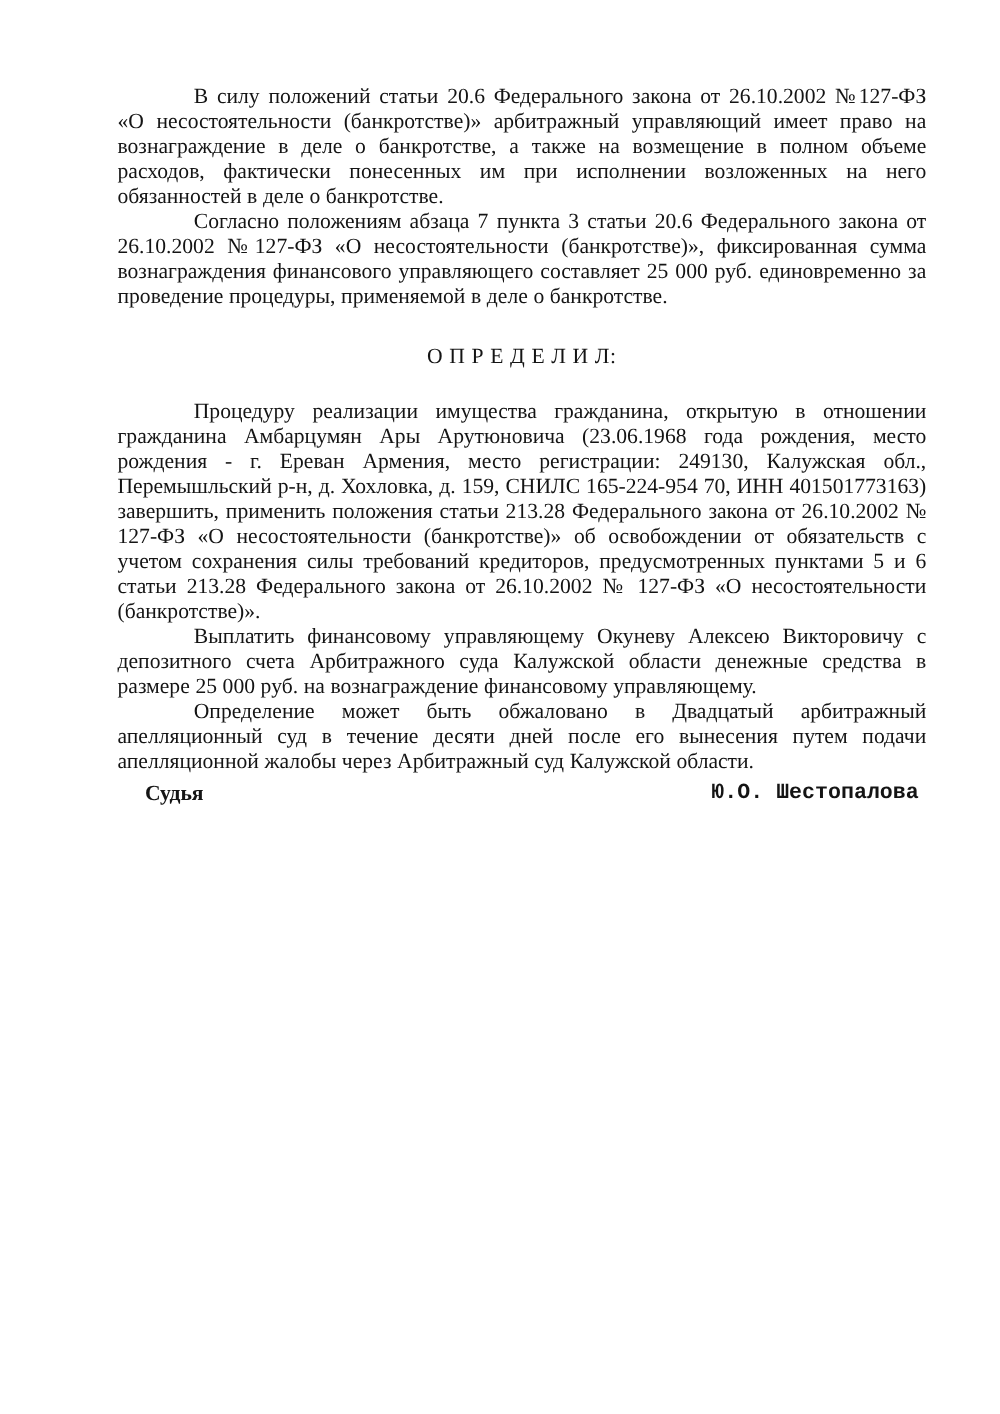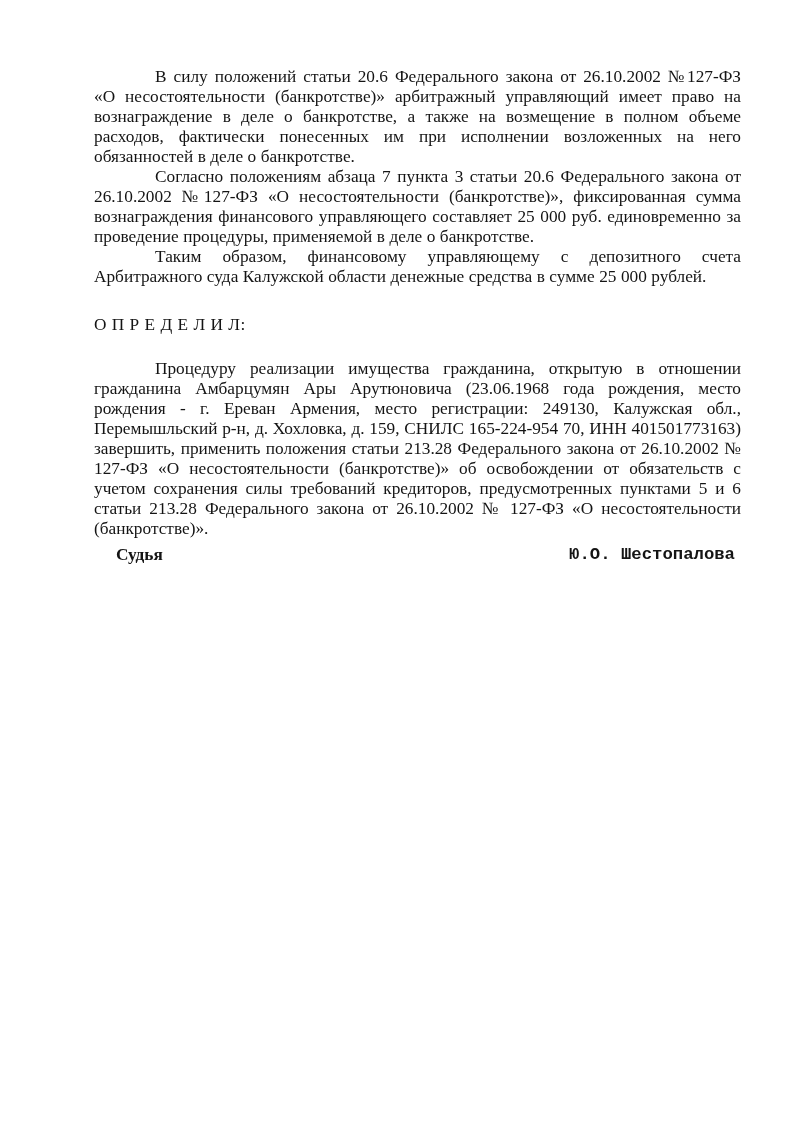--- a/index.html
+++ b/index.html
@@ -25,20 +25,21 @@
     overflow: hidden;
   }
   .para {
     margin: 0;
     text-align: justify;
     text-indent: 61px;
     word-spacing: 0.01em;
   }
   .ruling-heading {
     margin: 28px 0 24px 0;
+    text-align: center;
     text-indent: 0;
     letter-spacing: 0.5px;
     font-weight: normal;
     font-size: 17.3px;
   }
   .signature-row {
     margin-top: 6px;
     display: flex;
     justify-content: space-between;
     align-items: center;
@@ -54,27 +55,28 @@
 </style>
 </head>
 <body>
 
 <div class="page" style="background: rgb(255, 255, 255); color: rgb(20, 20, 20);">
 
   <p class="para">В силу положений статьи 20.6 Федерального закона от 26.10.2002 №127-ФЗ «О несостоятельности (банкротстве)» арбитражный управляющий имеет право на вознаграждение в деле о банкротстве, а также на возмещение в полном объеме расходов, фактически понесенных им при исполнении возложенных на него обязанностей в деле о банкротстве.</p>
 
   <p class="para">Согласно положениям абзаца 7 пункта 3 статьи 20.6 Федерального закона от 26.10.2002 №127-ФЗ «О несостоятельности (банкротстве)», фиксированная сумма вознаграждения финансового управляющего составляет 25&nbsp;000 руб. единовременно за проведение процедуры, применяемой в деле о банкротстве.</p>
 
-  <p class="para">Таким образом, финансовому управляющему с депозитного счета Арбитражного суда Калужской области денежные средства в сумме 25&nbsp;000 рублей.</p>
 
 
   <p class="ruling-heading">О П Р Е Д Е Л И Л:</p>
 
   <p class="para">Процедуру реализации имущества гражданина, открытую в отношении гражданина Амбарцумян Ары Арутюновича (23.06.1968 года рождения, место рождения - г. Ереван Армения, место регистрации: 249130, Калужская обл., Перемышльский р-н, д. Хохловка, д. 159, СНИЛС 165-224-954 70, ИНН 401501773163) завершить, применить положения статьи 213.28 Федерального закона от 26.10.2002 № 127-ФЗ «О несостоятельности (банкротстве)»  об освобождении от обязательств с учетом сохранения силы требований кредиторов, предусмотренных пунктами 5 и 6 статьи 213.28 Федерального закона от 26.10.2002 № 127-ФЗ «О несостоятельности (банкротстве)».</p>
 
+  <p class="para">Выплатить финансовому управляющему Окуневу Алексею Викторовичу с депозитного счета Арбитражного суда Калужской области денежные средства в размере 25&nbsp;000 руб. на вознаграждение финансовому управляющему.</p>
 
+  <p class="para">Определение может быть обжаловано в Двадцатый арбитражный апелляционный суд в течение десяти дней после его вынесения путем подачи апелляционной жалобы через Арбитражный суд Калужской области.</p>
 
   <div class="signature-row">
     <span class="signature-role">Судья</span>
     <span class="signature-name">Ю.О. Шестопалова</span>
   </div>
 
 </div>
 
 </body></html>

